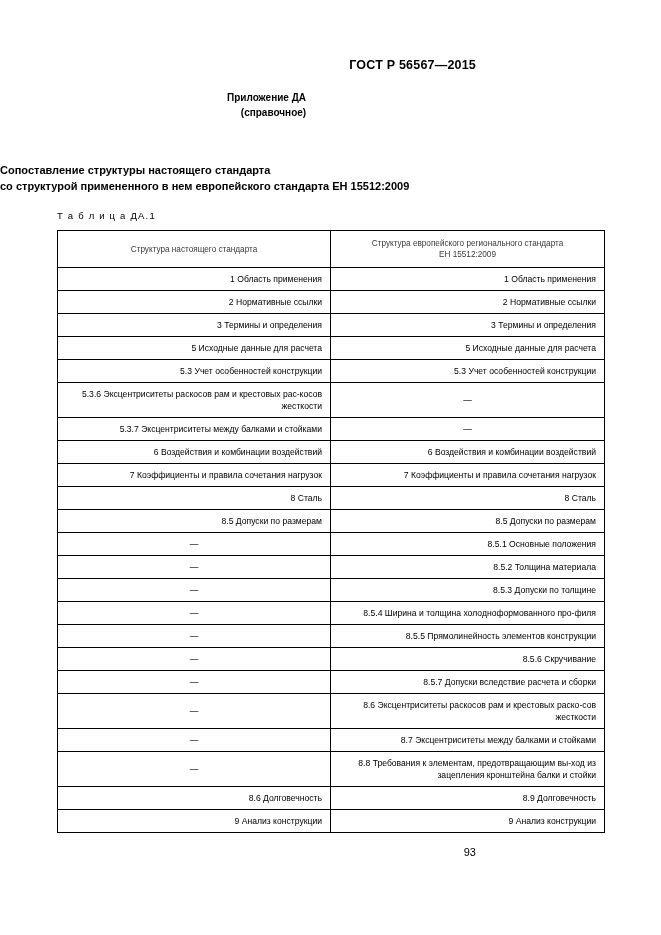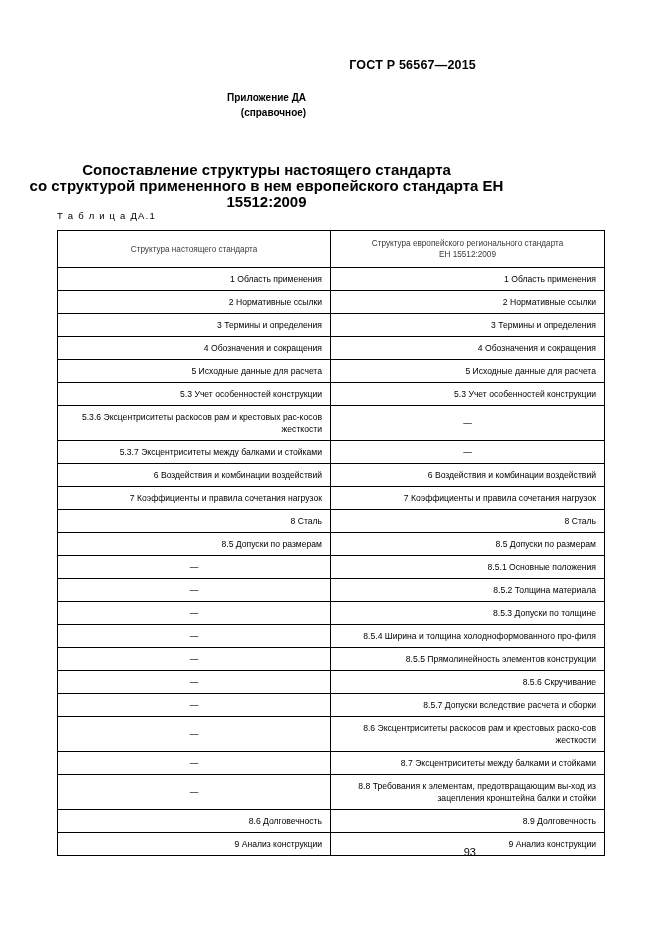--- a/index.html
+++ b/index.html
@@ -44,22 +44,22 @@
   }
   .appendix-block .line2 {
     font-weight: bold;
     margin-left: 14px;
   }
   .title-block {
     position: absolute;
     left: 0;
     right: 0;
     top: 162px;
-    text-align: center;
-    font-size: 15px;
+    text-align: left;
+    font-size: 11px;
     font-weight: bold;
     line-height: 16px;
   }
   .table-caption {
     position: absolute;
     left: 57px;
     top: 210px;
     font-size: 9.5px;
     letter-spacing: 1.2px;
   }
@@ -140,24 +140,20 @@
         </tr>
       <tr>
           <td>2 Нормативные ссылки</td>
           <td>2 Нормативные ссылки</td>
         </tr>
       <tr>
           <td>3 Термины и определения</td>
           <td>3 Термины и определения</td>
         </tr>
       <tr>
-          <td>4 Обозначения и сокращения</td>
-          <td>4 Обозначения и сокращения</td>
-        </tr>
-      <tr>
           <td>5 Исходные данные для расчета</td>
           <td>5 Исходные данные для расчета</td>
         </tr>
       <tr>
           <td>5.3 Учет особенностей конструкции</td>
           <td>5.3 Учет  особенностей конструкции</td>
         </tr>
       <tr>
           <td>5.3.6 Эксцентриситеты раскосов рам и крестовых рас-косов жесткости</td>
           <td class="dash">—</td>

